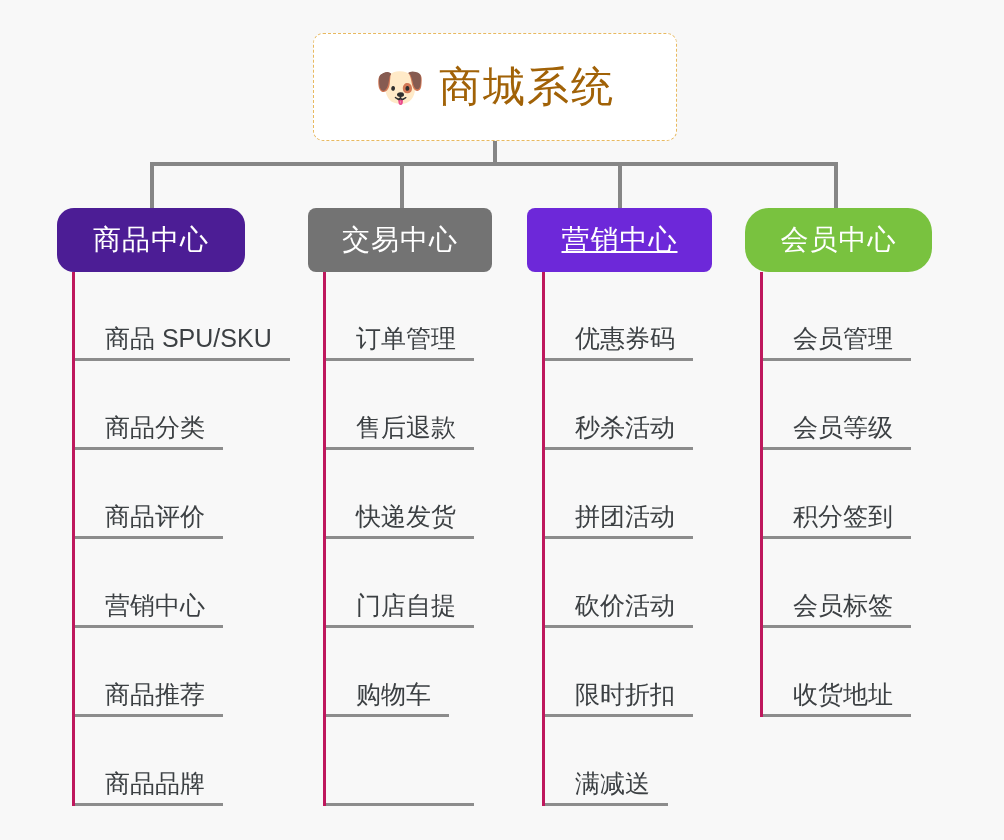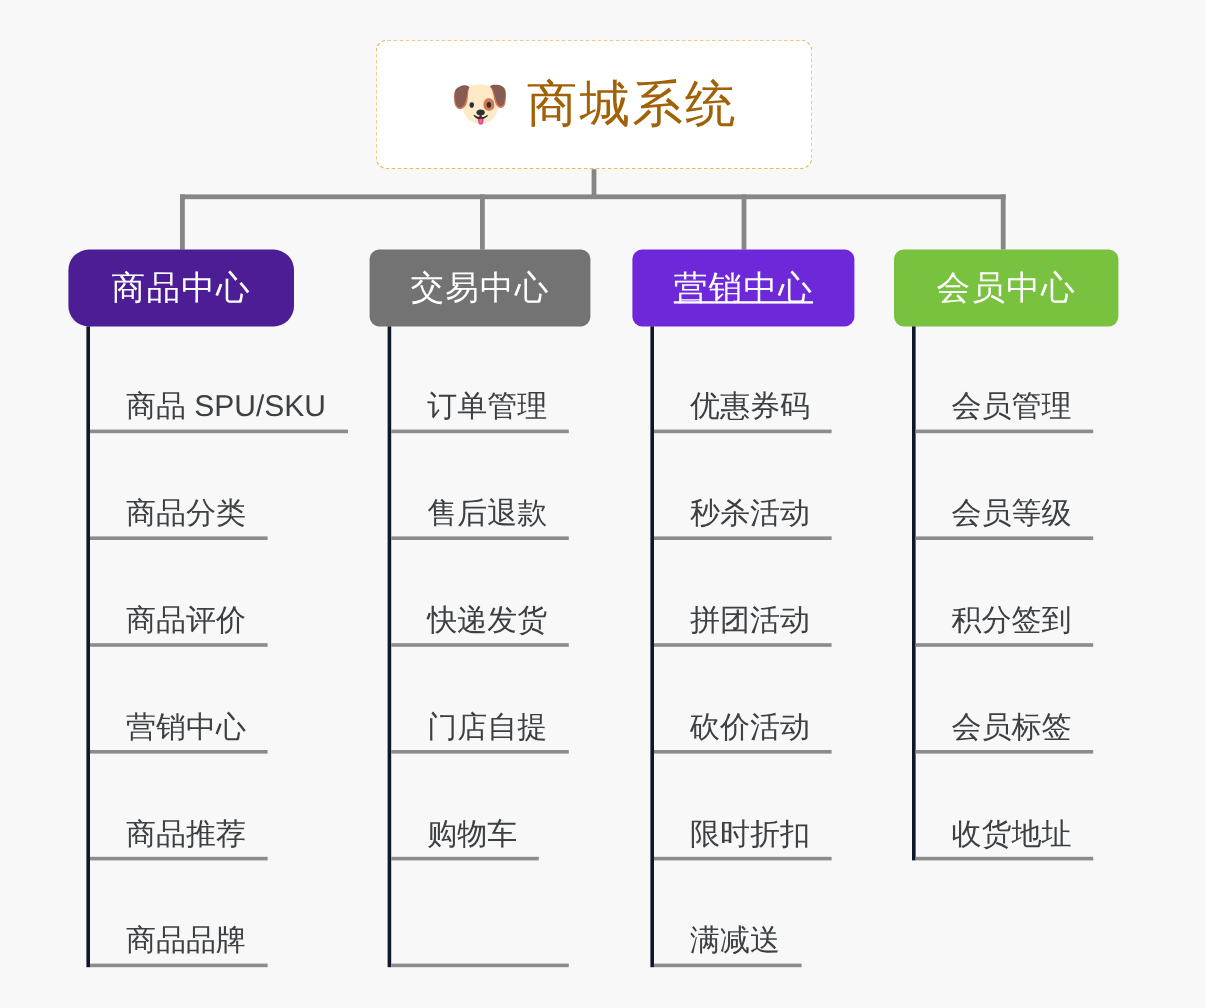--- a/index.html
+++ b/index.html
@@ -95,21 +95,21 @@
     letter-spacing: 1px;
     white-space: nowrap;
   }
 
   
   .leaf-list {
     position: relative;
     margin-top: 0;
     padding-top: 0;
     margin-left: 15px;
-    border-left: 3px solid #0f172a;
+    border-left: 3px solid #be185d;
   }
   .leaf-item {
     position: relative;
     height: 89px;
     display: flex;
     align-items: flex-end;
   }
   .leaf-rule {
     position: absolute;
     left: 0;
@@ -232,21 +232,21 @@
         <span class="leaf-rule" style="width: 148px;"></span>
       </div>
       <div class="leaf-item">
         <span class="leaf-label">满减送</span>
         <span class="leaf-rule" style="width: 123px;"></span>
       </div>
     </div>
   </div>
 
   <div class="column c4">
-    <div class="cat-header" style="background: rgb(121, 194, 63);">
+    <div class="cat-header" style="background: rgb(121, 194, 63); border-radius: 24px;">
       <span>会员中心</span>
     </div>
     <div class="leaf-list">
       <div class="leaf-item">
         <span class="leaf-label">会员管理</span>
         <span class="leaf-rule" style="width: 148px;"></span>
       </div>
       <div class="leaf-item">
         <span class="leaf-label">会员等级</span>
         <span class="leaf-rule" style="width: 148px;"></span>

